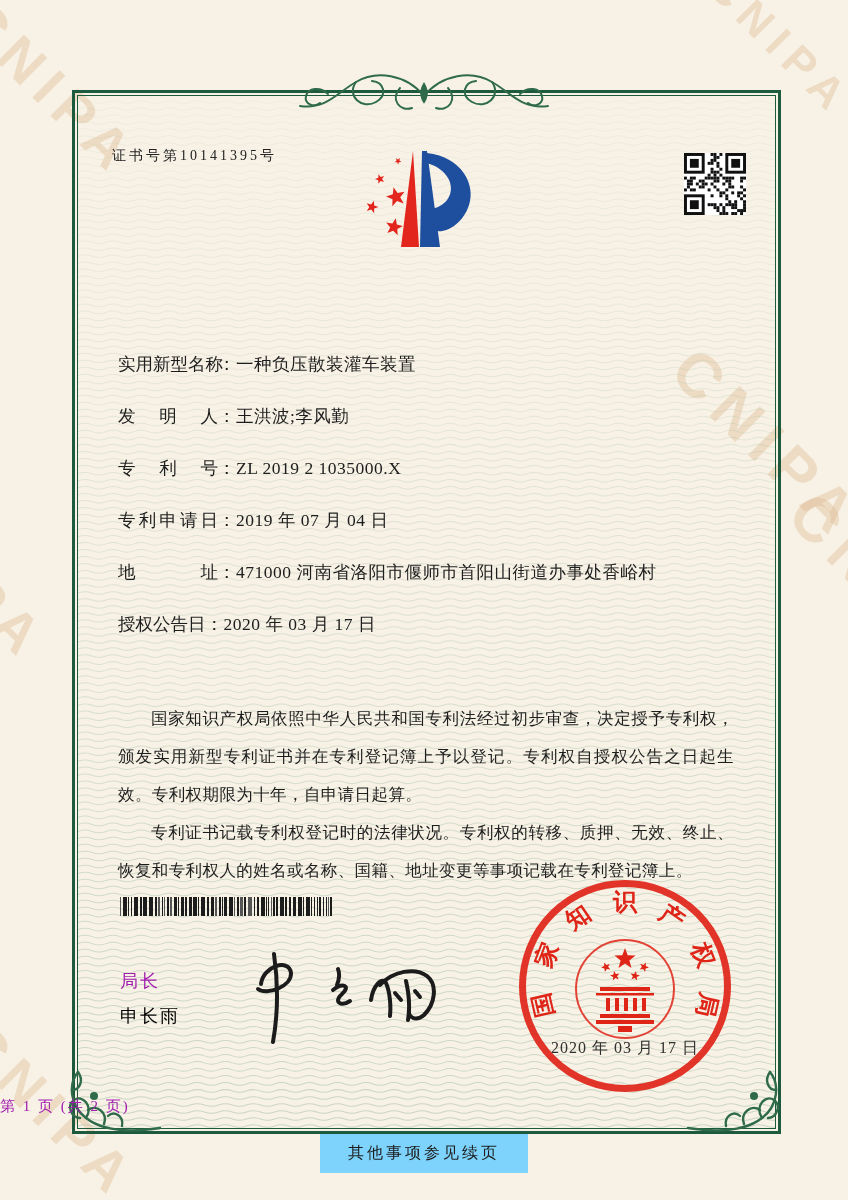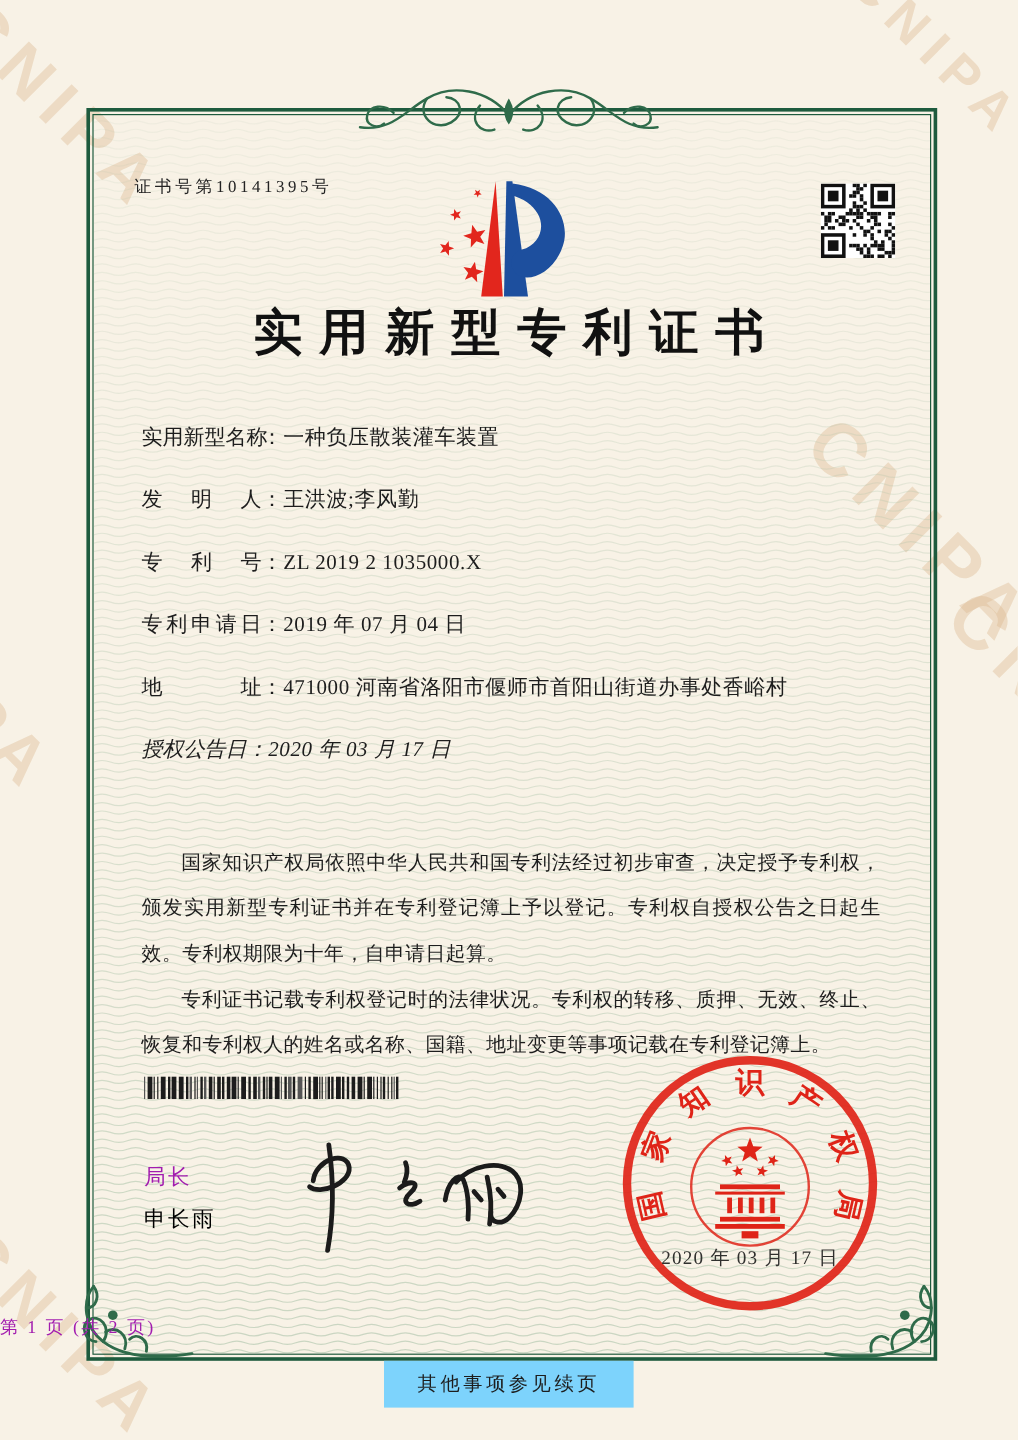--- a/index.html
+++ b/index.html
@@ -64,21 +64,21 @@
   .frow{line-height:24px;margin-bottom:28px;white-space:nowrap;}
   .flabel{
     display:inline-block;width:100px;
     text-align:justify;text-align-last:justify;
     vertical-align:top;
   }
   .fcolon{display:inline-block;width:18px;}
   .fvalue{letter-spacing:0.5px;}
   .grant-row{line-height:24px;margin-top:14px;white-space:nowrap;}
   .grant-pair2{position:absolute;left:337px;}
-  .grant-row-wrap{position:relative;font-style:italic;}
+  .grant-row-wrap{position:relative;}
 
   .paras{
     position:absolute;left:118px;top:700px;width:616px;
     font-size:16.5px;line-height:38px;color:#1d1d1d;
     text-align:justify;letter-spacing:0.4px;
   }
   .paras p{margin:0;text-indent:2em;}
 
   .barcode{position:absolute;left:120px;top:897px;width:214px;height:19px;}
 
@@ -450,21 +450,20 @@
         <rect x="2.9523809523809526" y="2.9523809523809526" width="14.761904761904763" height="14.761904761904763" fill="#fff"></rect>
         <rect x="5.904761904761905" y="5.904761904761905" width="8.857142857142858" height="8.857142857142858" fill="#111"></rect>
         <rect x="41.333333333333336" y="0" width="20.666666666666668" height="20.666666666666668" fill="#111"></rect>
         <rect x="44.28571428571429" y="2.9523809523809526" width="14.761904761904763" height="14.761904761904763" fill="#fff"></rect>
         <rect x="47.23809523809524" y="5.904761904761905" width="8.857142857142858" height="8.857142857142858" fill="#111"></rect>
         <rect x="0" y="41.333333333333336" width="20.666666666666668" height="20.666666666666668" fill="#111"></rect>
         <rect x="2.9523809523809526" y="44.28571428571429" width="14.761904761904763" height="14.761904761904763" fill="#fff"></rect>
         <rect x="5.904761904761905" y="47.23809523809524" width="8.857142857142858" height="8.857142857142858" fill="#111"></rect>
       </svg>
 
-    <div class="doc-title">实用新型专利证书</div>
 
     <div class="fields">
       <div class="frow">
         <span class="flabel">实用新型名称</span><span class="fcolon">：</span><span class="fvalue">一种负压散装灌车装置</span>
       </div>
       <div class="frow">
         <span class="flabel">发明人</span><span class="fcolon">：</span><span class="fvalue">王洪波;李风勤</span>
       </div>
       <div class="frow">
         <span class="flabel">专利号</span><span class="fcolon">：</span><span class="fvalue">ZL 2019 2 1035000.X</span>

